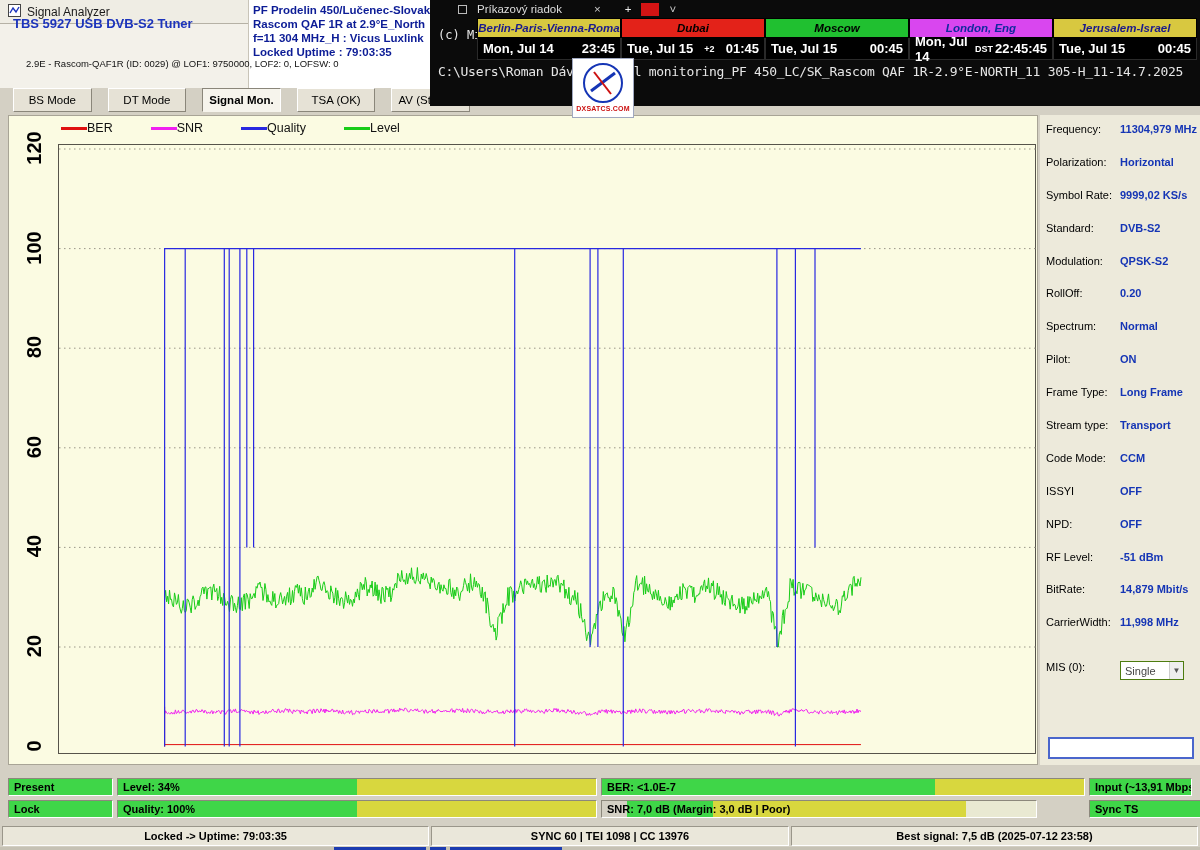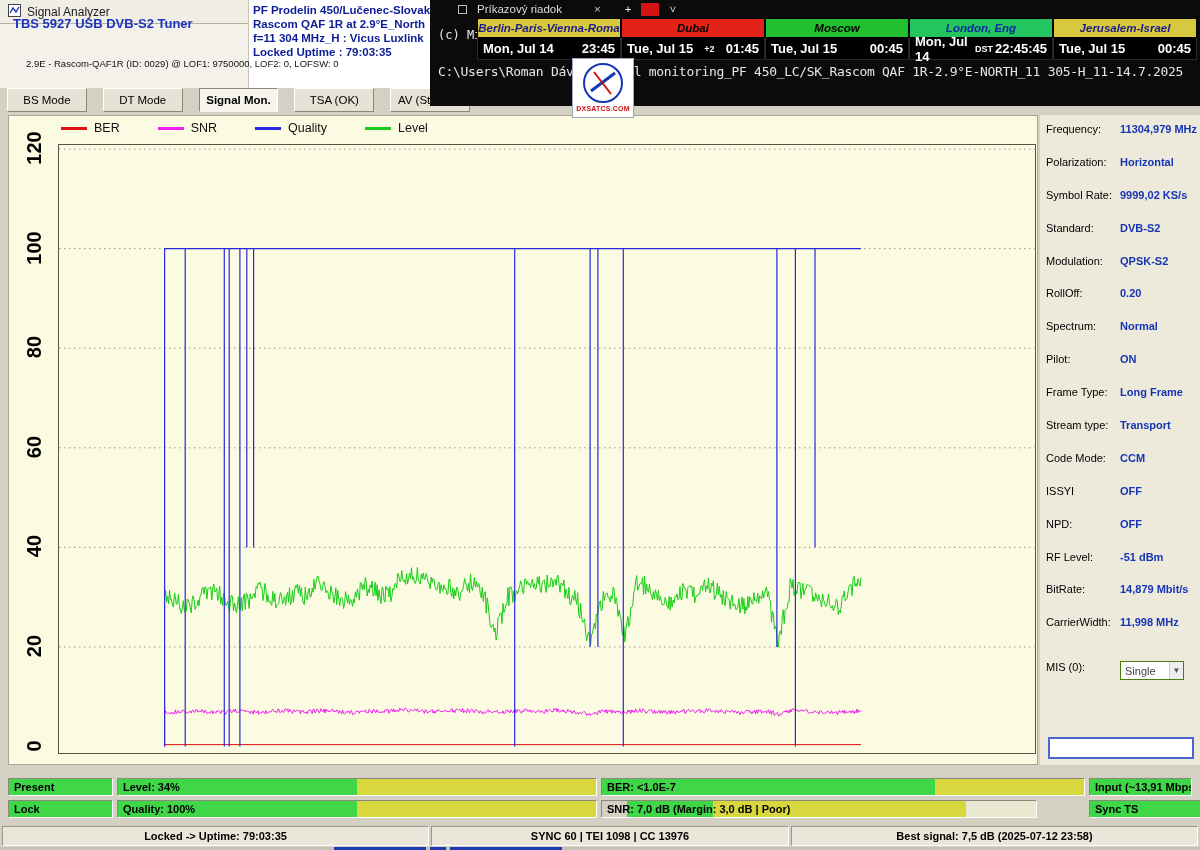--- a/index.html
+++ b/index.html
@@ -12,21 +12,21 @@
   .titlebar { position:absolute; left:0; top:0; width:248px; height:24px; background:#efede4;
               border-bottom:1px solid #b5b1a5; display:flex; align-items:center; gap:6px; padding-left:8px; }
   .app-title { font-size:12px; color:#1a1a1a; }
   .tuner-title { position:absolute; left:13px; top:16px; font-size:13px; font-weight:bold; color:#1c34bc; white-space:nowrap; }
   .tuner-sub { position:absolute; left:26px; top:58px; font-size:9.5px; color:#111; white-space:nowrap; z-index:3; }
   .header-mid { position:absolute; left:248px; top:0; width:187px; height:88px; background:#ffffff;
                 border-left:1px solid #c8c4b8; padding:3px 0 0 4px; overflow:hidden; z-index:1; }
   .info-line { font-size:11.5px; font-weight:bold; color:#0c1c96; line-height:14px; white-space:nowrap; }
 
   
-  .tabbar { position:absolute; left:0; top:88px; width:470px; height:26px; display:flex; gap:16px; padding-left:7px; }
+  .tabbar { position:absolute; left:0; top:88px; width:470px; height:26px; display:flex; gap:16px; padding-left:13px; }
   .tab { width:88px; height:24px; font-size:11.5px; color:#000; background:#e6e2d6; cursor:pointer;
          border:1px solid; border-color:#ffffff #8a867a #8a867a #ffffff; font-family:inherit; }
   .tab.active { background:#f6f4ec; font-weight:bold; border-color:#8a867a #ffffff #f6f4ec #8a867a; }
 
   
   .console { position:absolute; left:430px; top:0; width:770px; height:106px; background:#0b0b0b; z-index:4; }
   .console-tabrow { height:18px; display:flex; align-items:center; color:#ddd; font-size:11.5px; gap:10px; padding-left:28px; }
   .console-icon { width:9px; height:9px; border:1px solid #bbb; display:inline-block; }
   .console-close { margin-left:22px; color:#ccc; cursor:pointer; }
   .console-plus { margin-left:14px; color:#eee; cursor:pointer; }
@@ -46,21 +46,21 @@
 
   
   .logo { position:absolute; left:572px; top:58px; width:62px; height:60px; background:#fff; z-index:6;
           border:1px solid #a0a8c0; display:flex; flex-direction:column; align-items:center; padding-top:2px; }
   .logo-caption { font-size:7px; font-weight:bold; color:#cc1111; letter-spacing:0.2px; }
 
   
   .chart-outer { position:absolute; left:8px; top:115px; width:1030px; height:650px; background:#fbfbe2;
                  border:1px solid #a8a496; }
   .legend { position:absolute; left:52px; top:5px; display:flex; gap:38px; align-items:center; }
-  .legend-item { display:flex; align-items:center; gap:7px; }
+  .legend-item { display:flex; align-items:center; }
   .legend-line { width:26px; height:3px; display:inline-block; }
   .legend-label { font-size:12.5px; color:#111; }
   .plot { position:absolute; left:49px; top:28px; width:978px; height:610px; border:1px solid #56534a; background:#fbfbe2; }
   .plot svg { position:absolute; left:0; top:0; }
   .ytick { position:absolute; left:8px; width:34px; height:26px; display:flex; align-items:center; justify-content:center;
            font-size:20px; font-weight:bold; color:#000; transform:rotate(-90deg); }
 
   
   .panel { position:absolute; left:1040px; top:115px; width:160px; height:650px; background:#edeadb; padding-top:6px; }
   .prow { height:32.9px; display:flex; align-items:flex-start; padding:2px 0 0 6px; }
@@ -149,21 +149,21 @@
           </div>
         </div>
         <div class="clock">
           <div class="clock-city" style="background: rgb(32, 192, 48); color: rgb(0, 0, 0);">Moscow</div>
           <div class="clock-time">
             <span class="clock-date">Tue, Jul 15</span>
             <span class="clock-hm">00:45</span>
           </div>
         </div>
         <div class="clock">
-          <div class="clock-city" style="background: #22c55e; color: rgb(16, 42, 158);">London, Eng</div>
+          <div class="clock-city" style="background: #d946ef; color: rgb(16, 42, 158);">London, Eng</div>
           <div class="clock-time">
             <span class="clock-date">Mon, Jul 14</span>
             <sup class="clock-offset">DST</sup>
             <span class="clock-hm">22:45:45</span>
           </div>
         </div>
         <div class="clock">
           <div class="clock-city" style="background: rgb(216, 200, 64); color: rgb(26, 26, 140);">Jerusalem-Israel</div>
           <div class="clock-time">
             <span class="clock-date">Tue, Jul 15</span>

